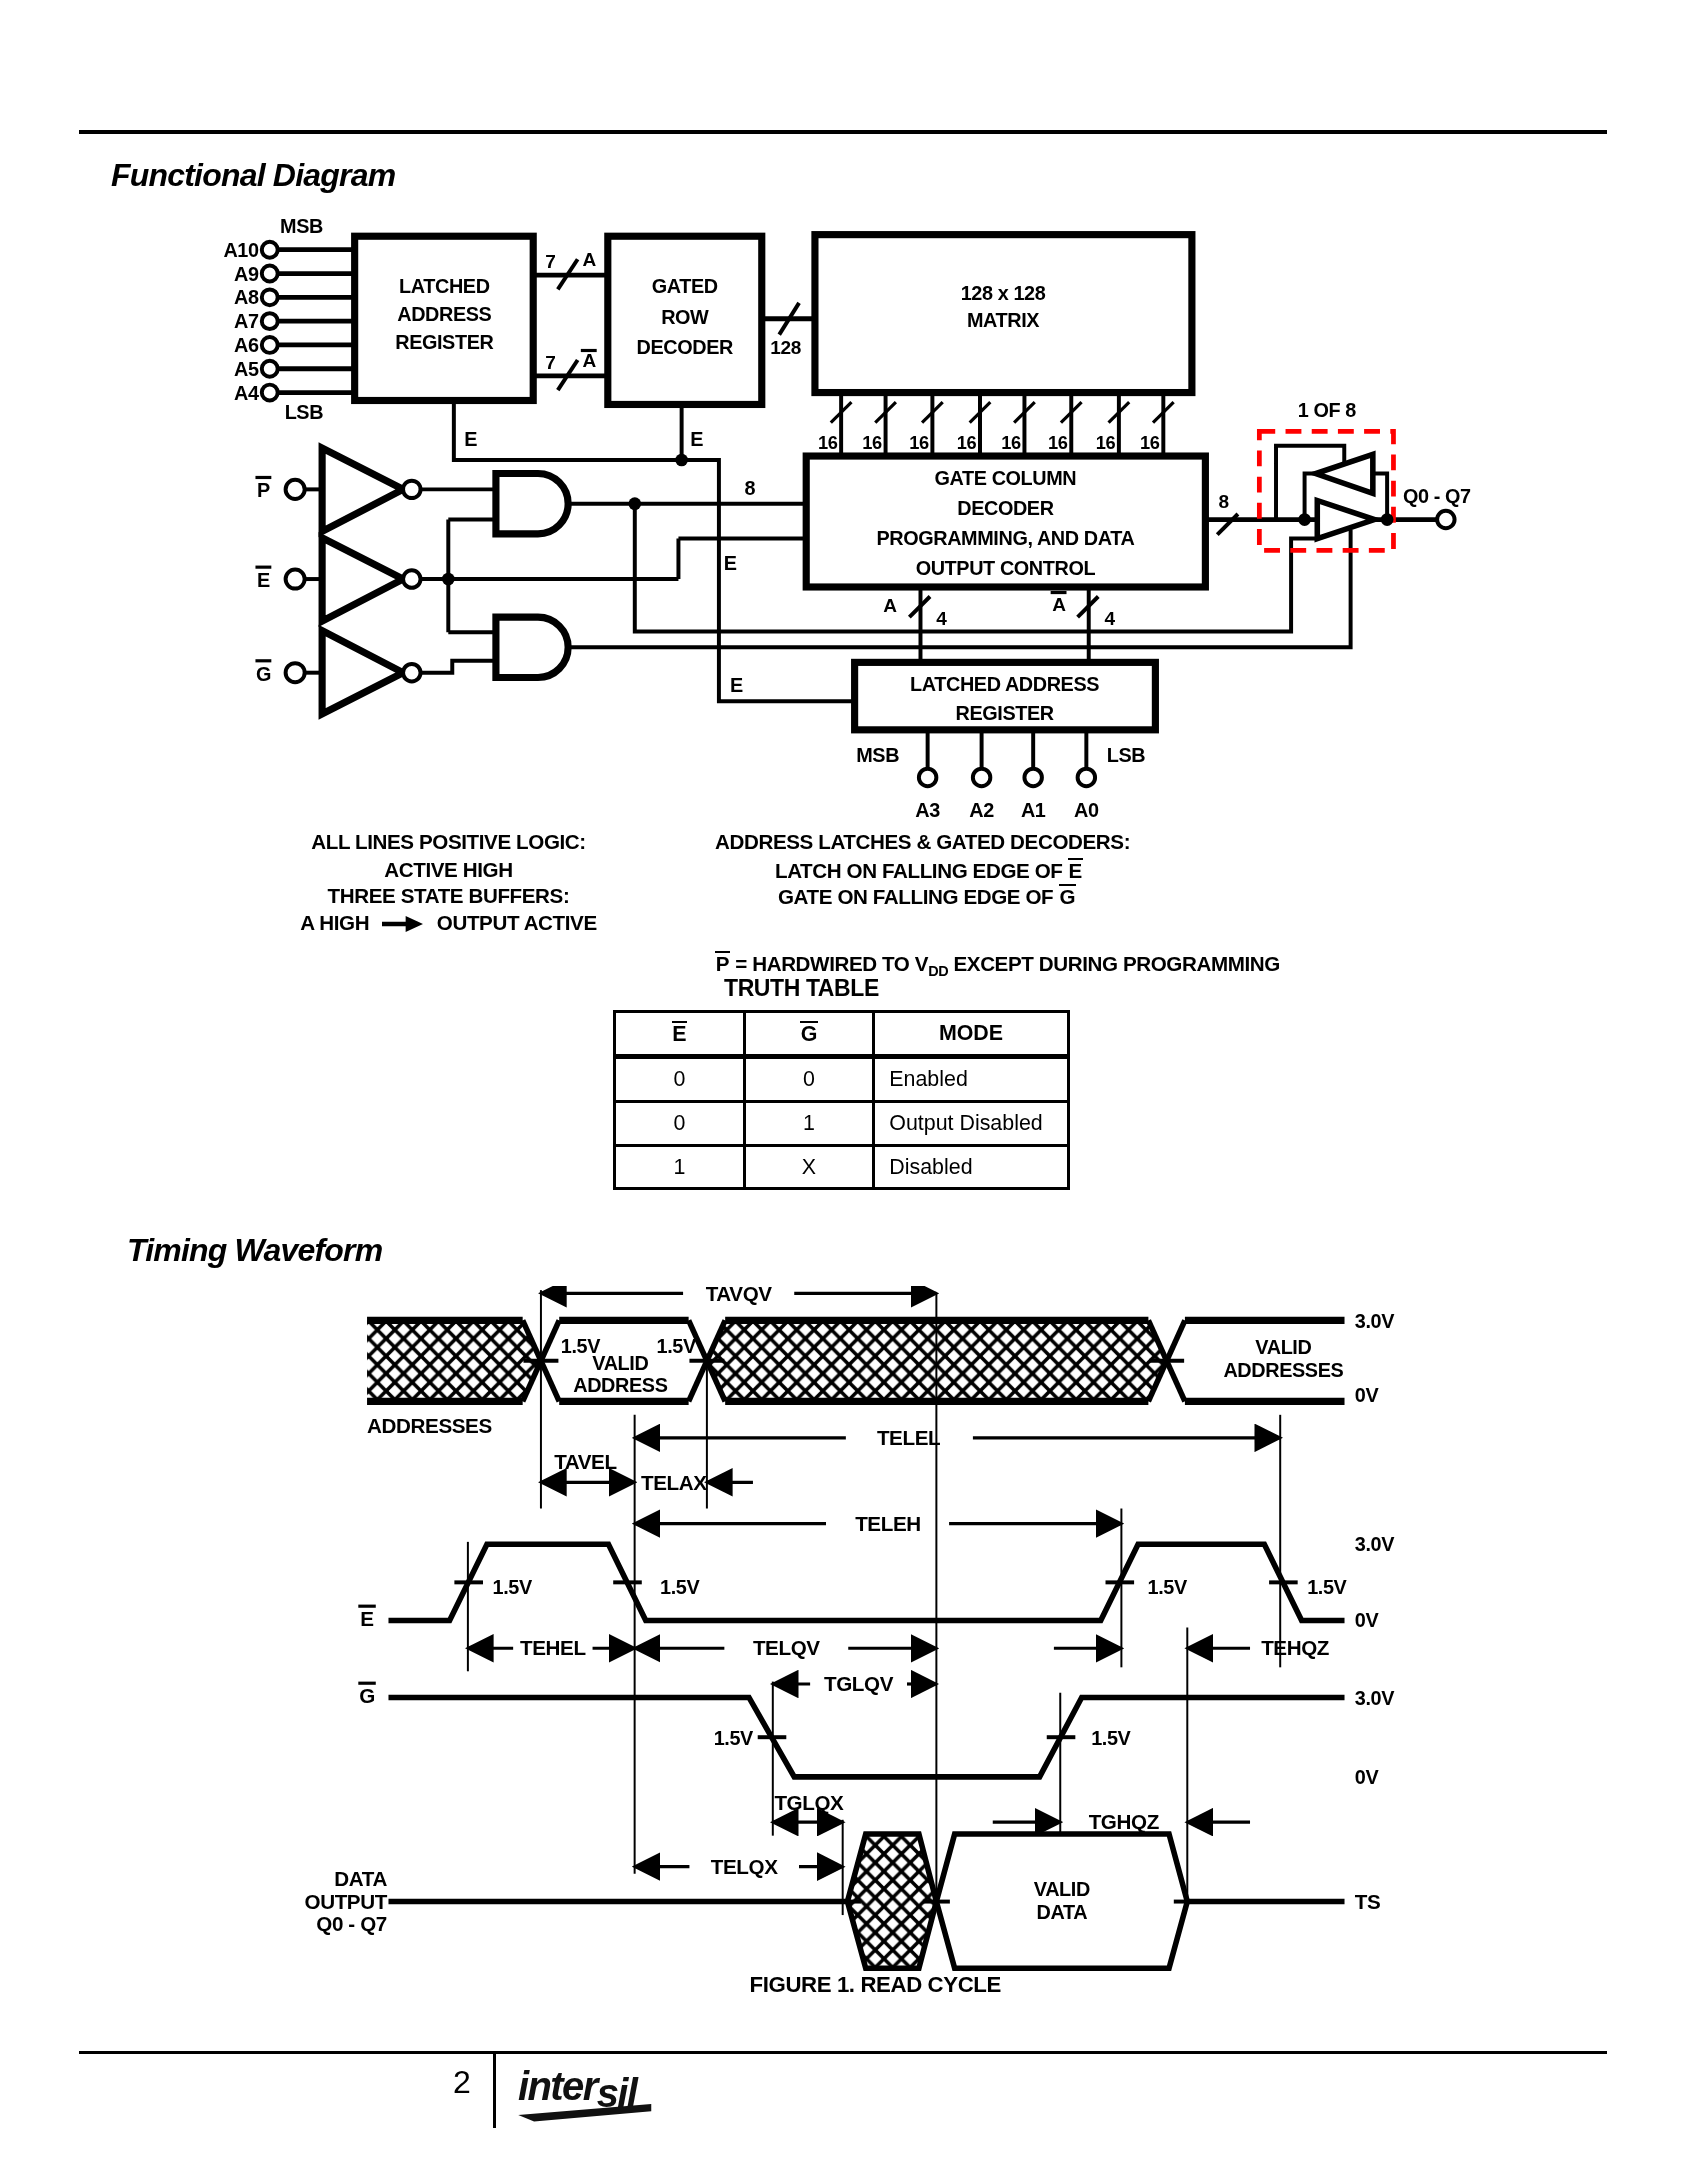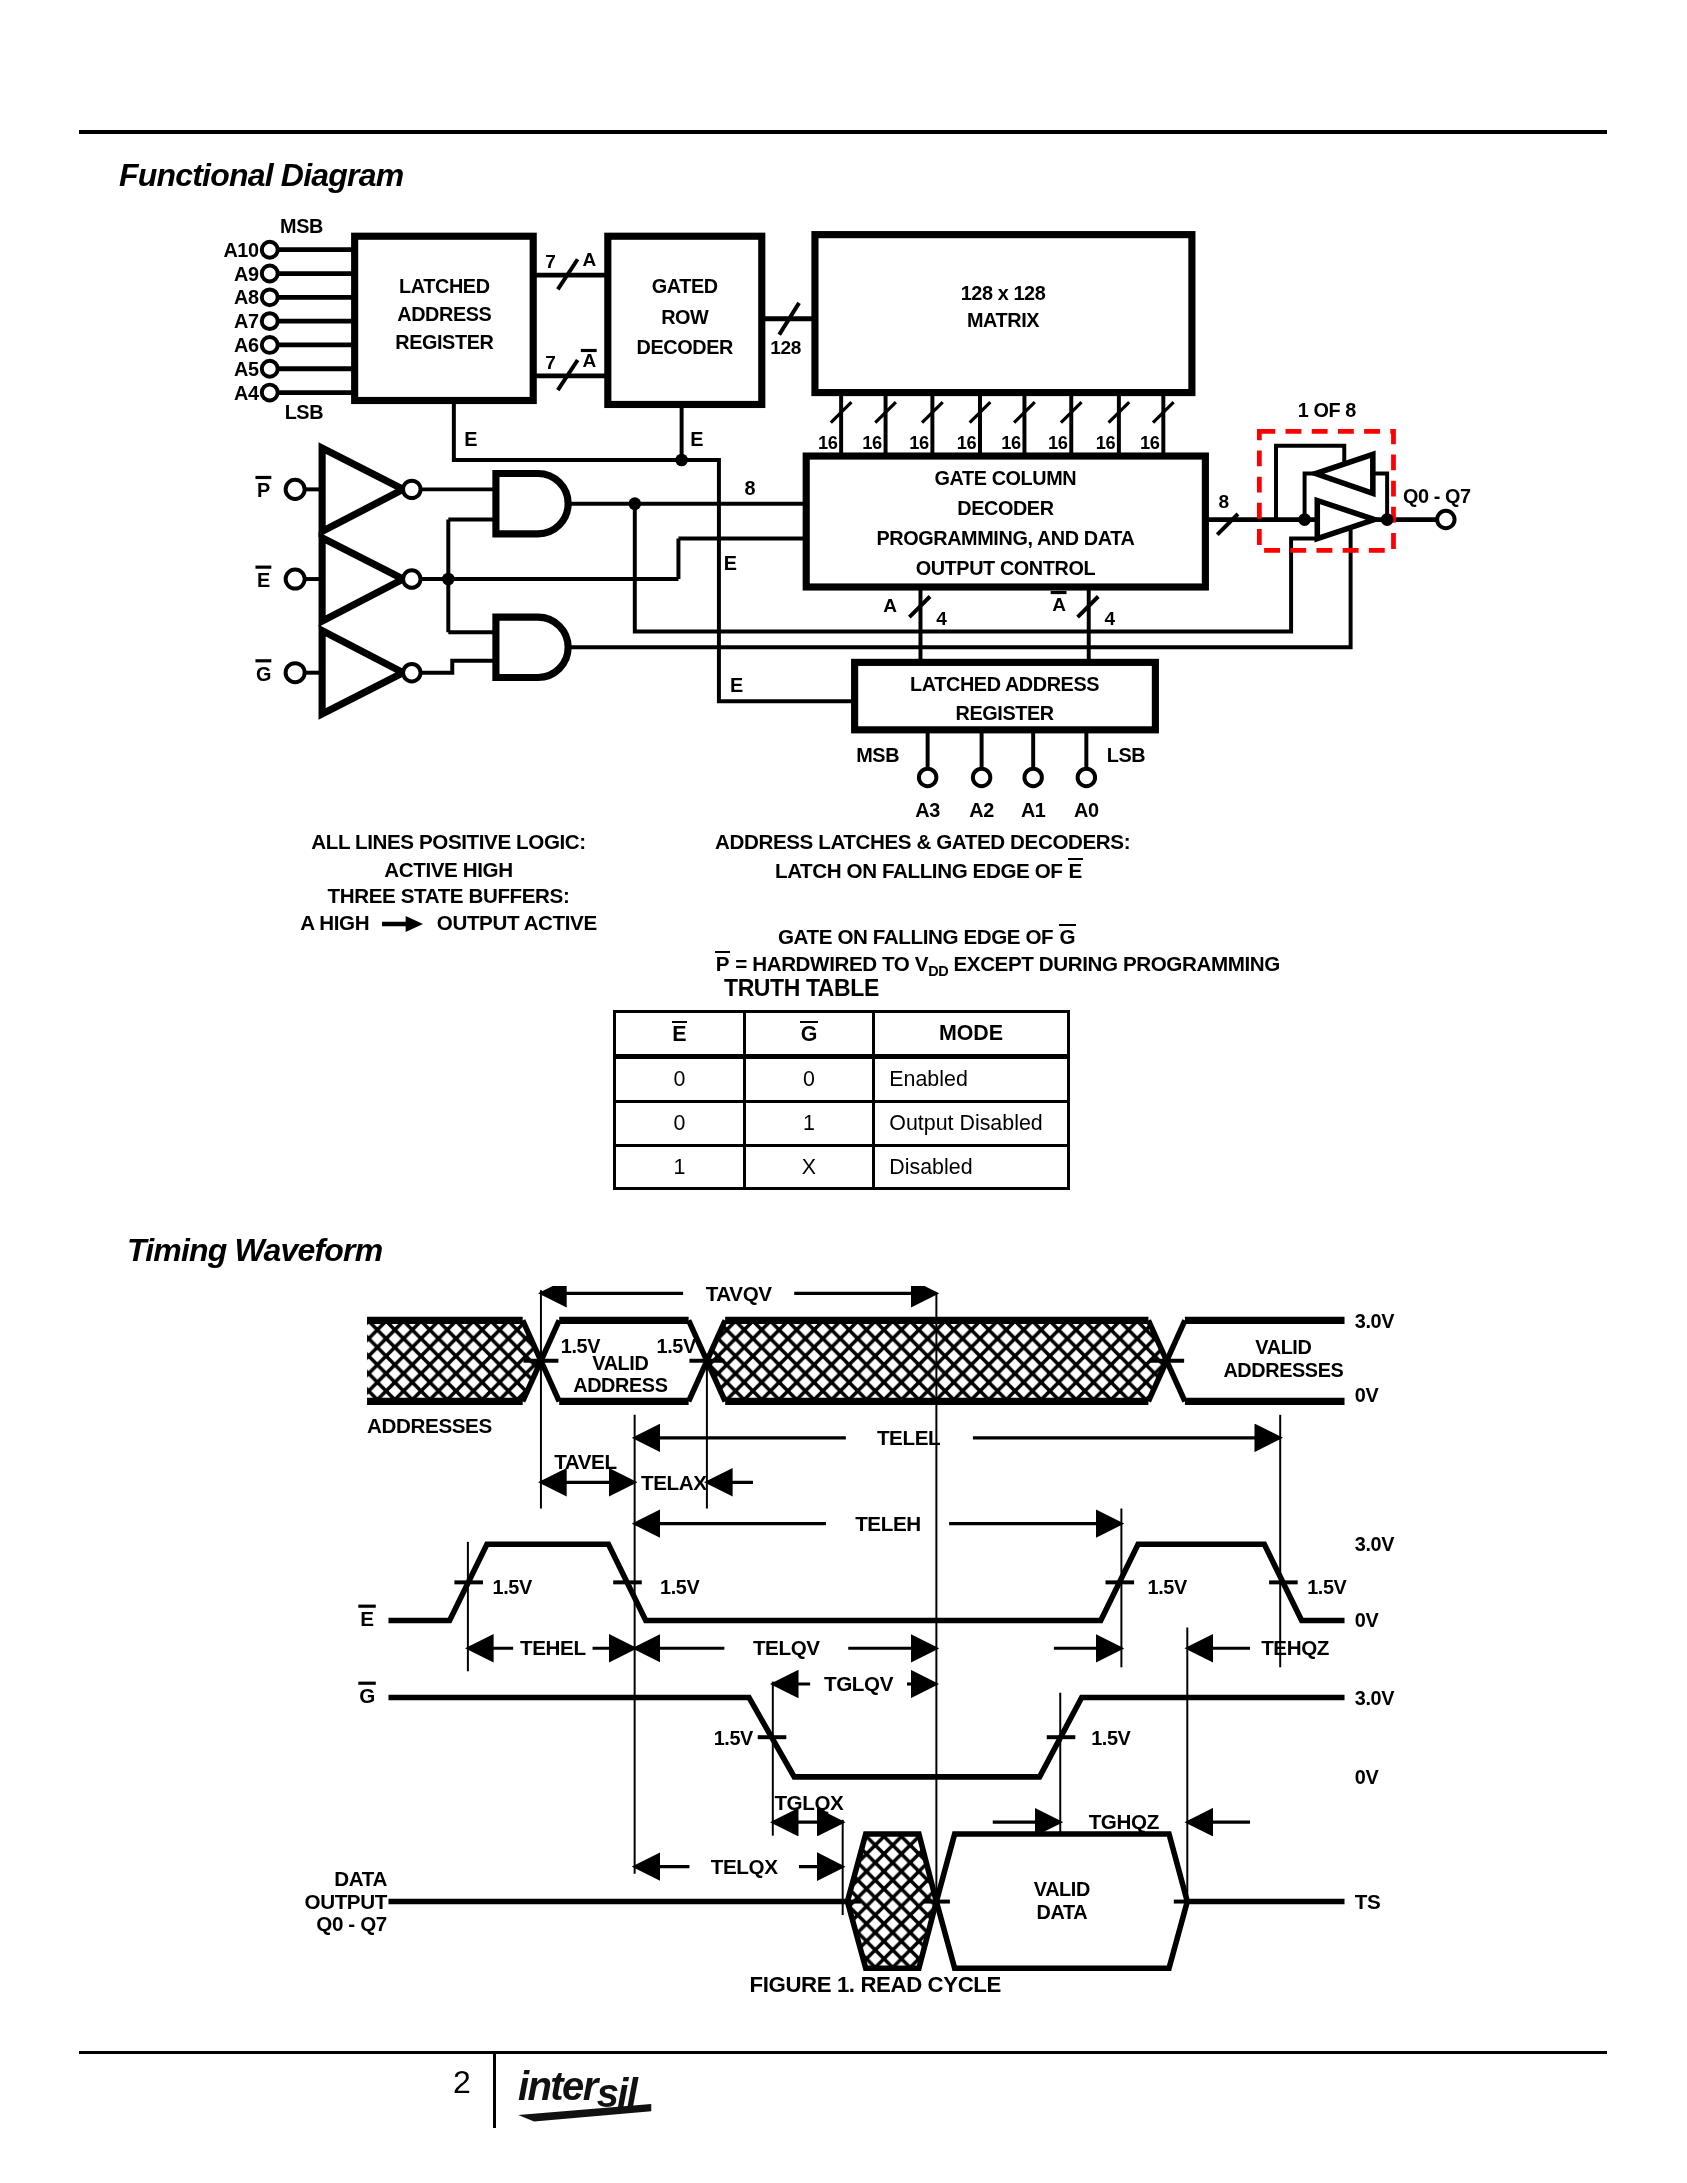--- a/index.html
+++ b/index.html
@@ -22,21 +22,21 @@
   .logo{font-weight:bold;font-style:italic;font-size:40px;letter-spacing:-1.6px;color:#111;line-height:1;}
   .logo .l2{position:relative;top:7.1px;}
   svg text{font-family:"Liberation Sans",sans-serif;font-weight:bold;letter-spacing:-0.5px;}
 </style>
 </head>
 <body>
 
 <div class="page">
 
   <div class="abs rule" style="left:79px;top:130px;width:1528px;"></div>
-  <div class="abs sec-heading" style="left:119px;top:157px;">Functional Diagram</div>
+  <div class="abs sec-heading" style="left:111px;top:157px;">Functional Diagram</div>
 
   <svg class="abs" style="left:79px;top:214px;" width="1556" height="619" viewBox="0 0 1960 780">
     <defs>
       <marker id="ah" viewBox="0 0 10 10" refX="9" refY="5" markerWidth="8" markerHeight="8" orient="auto-start-reverse">
         <path d="M0,0 L10,5 L0,10 Z" fill="#000"></path>
       </marker>
     </defs>
 
     <g stroke="#000" fill="none">
       <circle cx="240" cy="45" r="10" stroke-width="5"></circle>
@@ -257,21 +257,21 @@
     <svg width="41" height="16" style="margin:0 8px;vertical-align:-1.6px;" viewBox="0 0 52 20">
         <polygon points="0,7 30,7 30,0 52,10 30,20 30,13 0,13" fill="#000"></polygon>
       </svg>
     <span>OUTPUT ACTIVE</span>
   </div>
 
   <div class="abs note" style="left:715px;top:830px;">ADDRESS LATCHES &amp; GATED DECODERS:</div>
   <div class="abs note" style="left:775px;top:858px;">
     <span>LATCH ON FALLING EDGE OF </span><span class="ovl">E</span>
   </div>
-  <div class="abs note" style="left:778px;top:884px;margin-top:40px;">
+  <div class="abs note" style="left:778px;top:884px;">
     <span>GATE ON FALLING EDGE OF </span><span class="ovl">G</span>
   </div>
   <div class="abs note" style="left:715px;top:911px;margin-top:40px;">
     <span class="ovl">P</span><span> = HARDWIRED TO V</span><span class="sub">DD</span><span> EXCEPT DURING PROGRAMMING</span>
   </div>
 
   <div class="abs tt-title" style="left:724px;top:975px;width:238px;">TRUTH TABLE</div>
   <table class="tt" style="left:613px;top:1010px;">
     <tbody>
         <tr>

